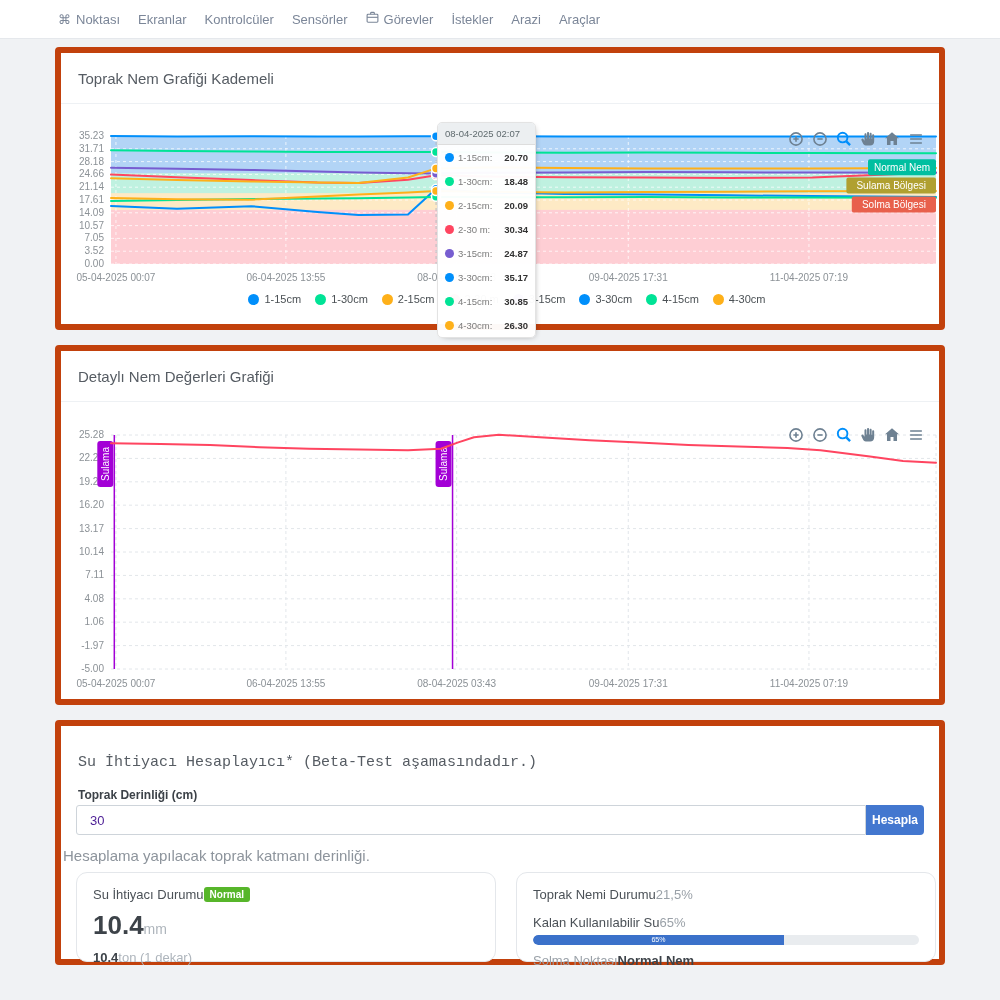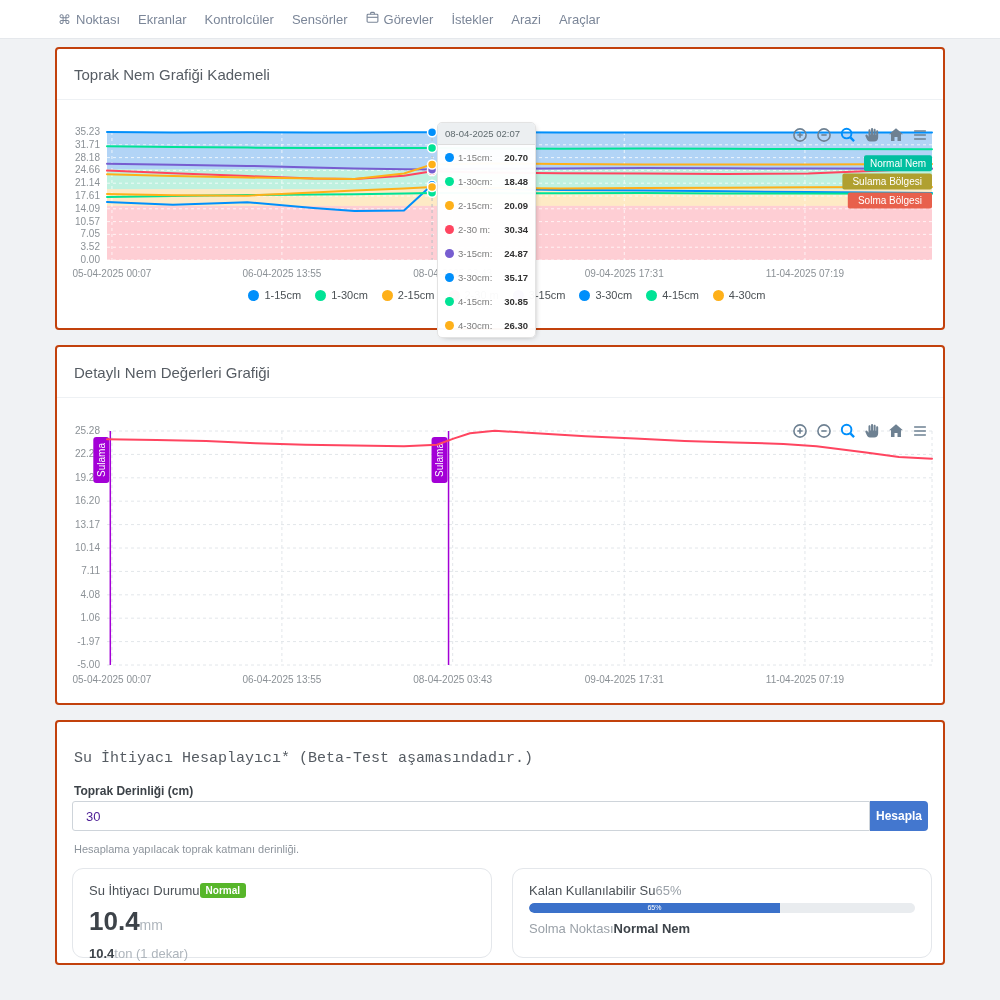--- a/index.html
+++ b/index.html
@@ -3,21 +3,21 @@
 <meta charset="utf-8">
 <style>
   html,body{margin:0;padding:0;}
   body{width:1000px;height:1000px;background:#f0f2f4;font-family:"Liberation Sans",sans-serif;position:relative;overflow:hidden;}
   .page{position:absolute;inset:0;}
   
   .topnav{position:absolute;left:0;top:0;width:1000px;height:39px;background:#ffffff;border-bottom:1px solid #e5e8ec;display:flex;align-items:center;padding-left:58px;gap:18px;box-sizing:border-box;}
   .nav-item{display:flex;align-items:center;gap:5px;font-size:13px;color:#7b8698;cursor:pointer;white-space:nowrap;}
   .nav-item .glyph{font-size:13px;color:#7b8698;}
   
-  .card{position:absolute;background:#fff;border:2px solid #c2410c;border-radius:4px;box-sizing:border-box;}
+  .card{position:absolute;background:#fff;border:6px solid #c2410c;border-radius:4px;box-sizing:border-box;}
   .card1{left:55px;top:47px;width:890px;height:283px;}
   .card2{left:55px;top:345px;width:890px;height:360px;}
   .card3{left:55px;top:720px;width:890px;height:245px;}
   .card-header{height:50px;border-bottom:1px solid #eef1f4;display:flex;align-items:center;padding-left:17px;}
   .card-title{font-size:15px;font-weight:400;color:#565c63;margin:0;}
   
   .chart-toolbar{position:absolute;display:flex;align-items:center;gap:7px;z-index:5;}
   .tb1{right:15px;top:77px;}
   .tb2{right:15px;top:75px;}
   .tb-btn{width:17px;height:17px;display:flex;align-items:center;justify-content:center;cursor:pointer;}
@@ -35,21 +35,21 @@
   svg.chart{position:absolute;left:0;overflow:visible;}
   #chart1{top:63px;}
   #chart2{top:70px;}
   .tick{font-size:10px;fill:#8b9196;}
   
   .calc-title{position:absolute;left:17px;top:28px;font-size:15px;color:#565c63;font-family:Liberation Mono, monospace;}
   .depth-label{position:absolute;left:17px;top:62px;font-size:12px;font-weight:bold;color:#3c4248;}
   .depth-row{position:absolute;left:15px;top:79px;right:15px;height:30px;display:flex;}
   .depth-input{flex:1;border:1px solid #ced4da;border-radius:3px 0 0 3px;font-size:13px;color:#4c1d95;padding:0 13px;font-family:"Liberation Sans",sans-serif;outline:none;}
   .calc-btn{width:58px;background:#4377cf;color:#fff;border:none;border-radius:0 4px 4px 0;font-size:12px;font-weight:bold;cursor:pointer;font-family:"Liberation Sans",sans-serif;}
-  .helper-text{position:absolute;left:17px;top:121px;font-size:11px;color:#8d949c;}
+  .helper-text{position:absolute;left:2px;top:121px;font-size:15px;color:#8d949c;}
   .result-panel{position:absolute;top:146px;height:90px;border:1px solid #e4e7eb;border-radius:11px;box-sizing:border-box;padding:14px 16px;background:#fff;}
   .panel-left{left:15px;width:420px;}
   .panel-right{left:455px;width:420px;}
   .rp-row{font-size:13px;color:#4b5157;}
   .status-badge{display:inline-block;background:#57b62a;color:#fff;font-size:10px;font-weight:bold;padding:2px 6px;border-radius:3px;vertical-align:1px;}
   .big-val{font-size:26px;font-weight:bold;color:#3d4349;margin-top:10px;line-height:26px;}
   .big-unit{font-size:14px;font-weight:normal;color:#aeb5bc;}
   .ton-row{margin-top:8px;font-size:13px;color:#3d4349;font-weight:bold;}
   .ton-unit{font-weight:normal;color:#aeb5bc;}
   .mo-row{font-size:13px;color:#4b5157;}
@@ -382,20 +382,23 @@
       </div>
       <div class="big-val">
         <span>10.4</span><span class="big-unit">mm</span>
       </div>
       <div class="ton-row">
         <span>10.4</span><span class="ton-unit">ton (1 dekar)</span>
       </div>
     </div>
 
     <div class="result-panel panel-right">
+      <div class="mo-row row-space">
+        <span>Toprak Nemi Durumu</span><span class="mo-val">21,5%</span>
+      </div>
       <div class="mo-row">
         <span>Kalan Kullanılabilir Su</span><span class="mo-val">65%</span>
       </div>
       <div class="progress">
         <div class="progress-fill" id="progress-fill" style="width: 65%; background: rgb(59, 113, 202);">
           <span>65%</span>
         </div>
       </div>
       <div class="mo-row">
         <span class="mo-label-gray">Solma Noktası</span><span class="mo-strong">Normal Nem</span>

